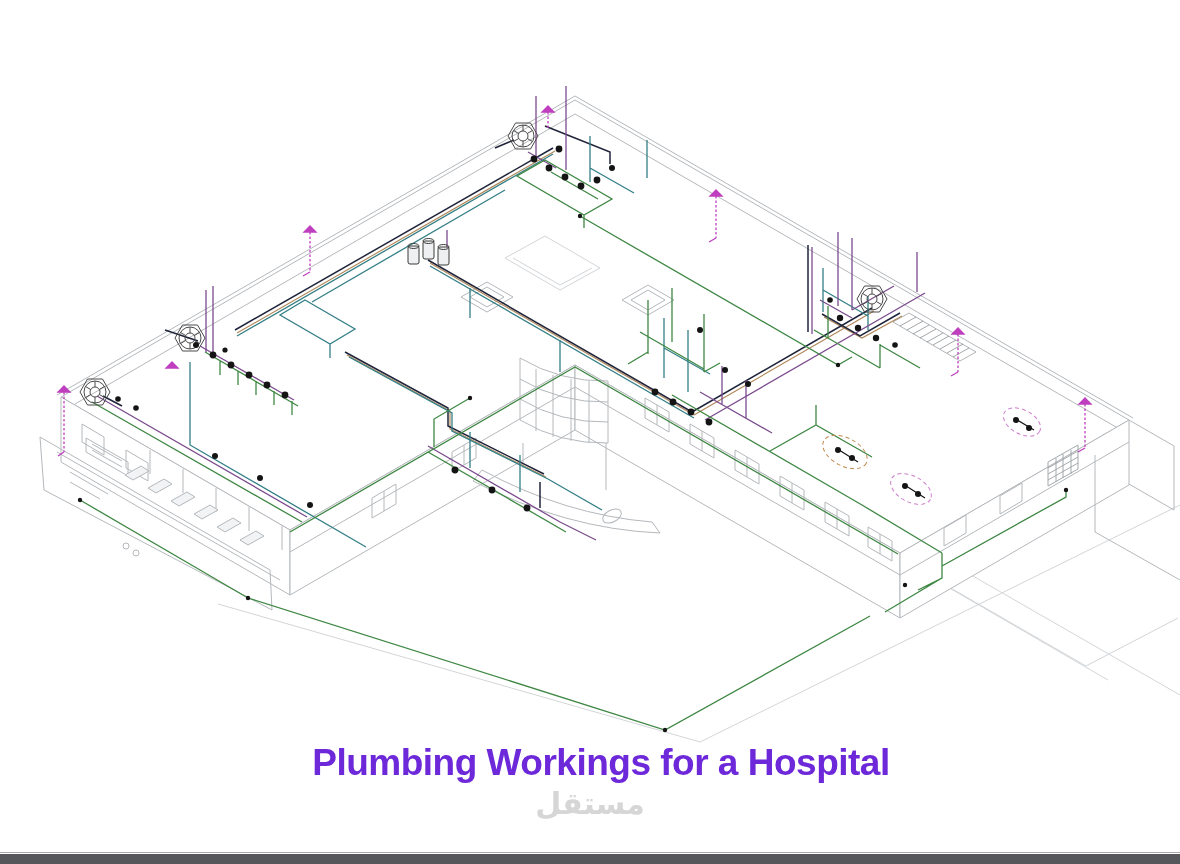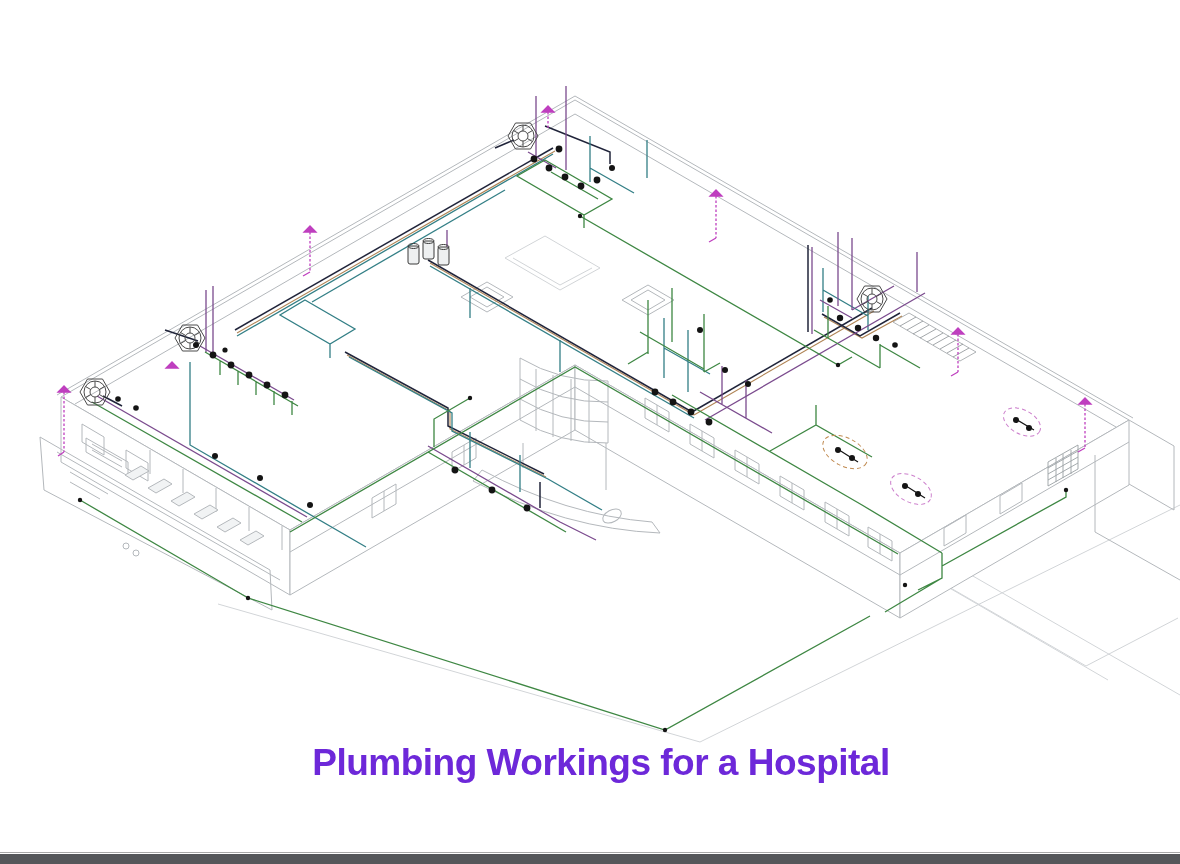--- a/index.html
+++ b/index.html
@@ -317,13 +317,14 @@
         <circle cx="470" cy="398" r="2.2"></circle>
     <circle cx="905" cy="585" r="2.2"></circle>
         <circle cx="1066" cy="490" r="2.2"></circle>
   </g>
 
   <rect x="0" y="852" width="1180" height="1" fill="#a8a8a8"></rect>
   <rect x="0" y="854" width="1180" height="10" fill="#55575a"></rect>
 </svg>
 
 <div class="drawing-title">Plumbing Workings for a Hospital</div>
+<div class="wm-ar">مستقل</div>
 </div>
 
 </body></html>

